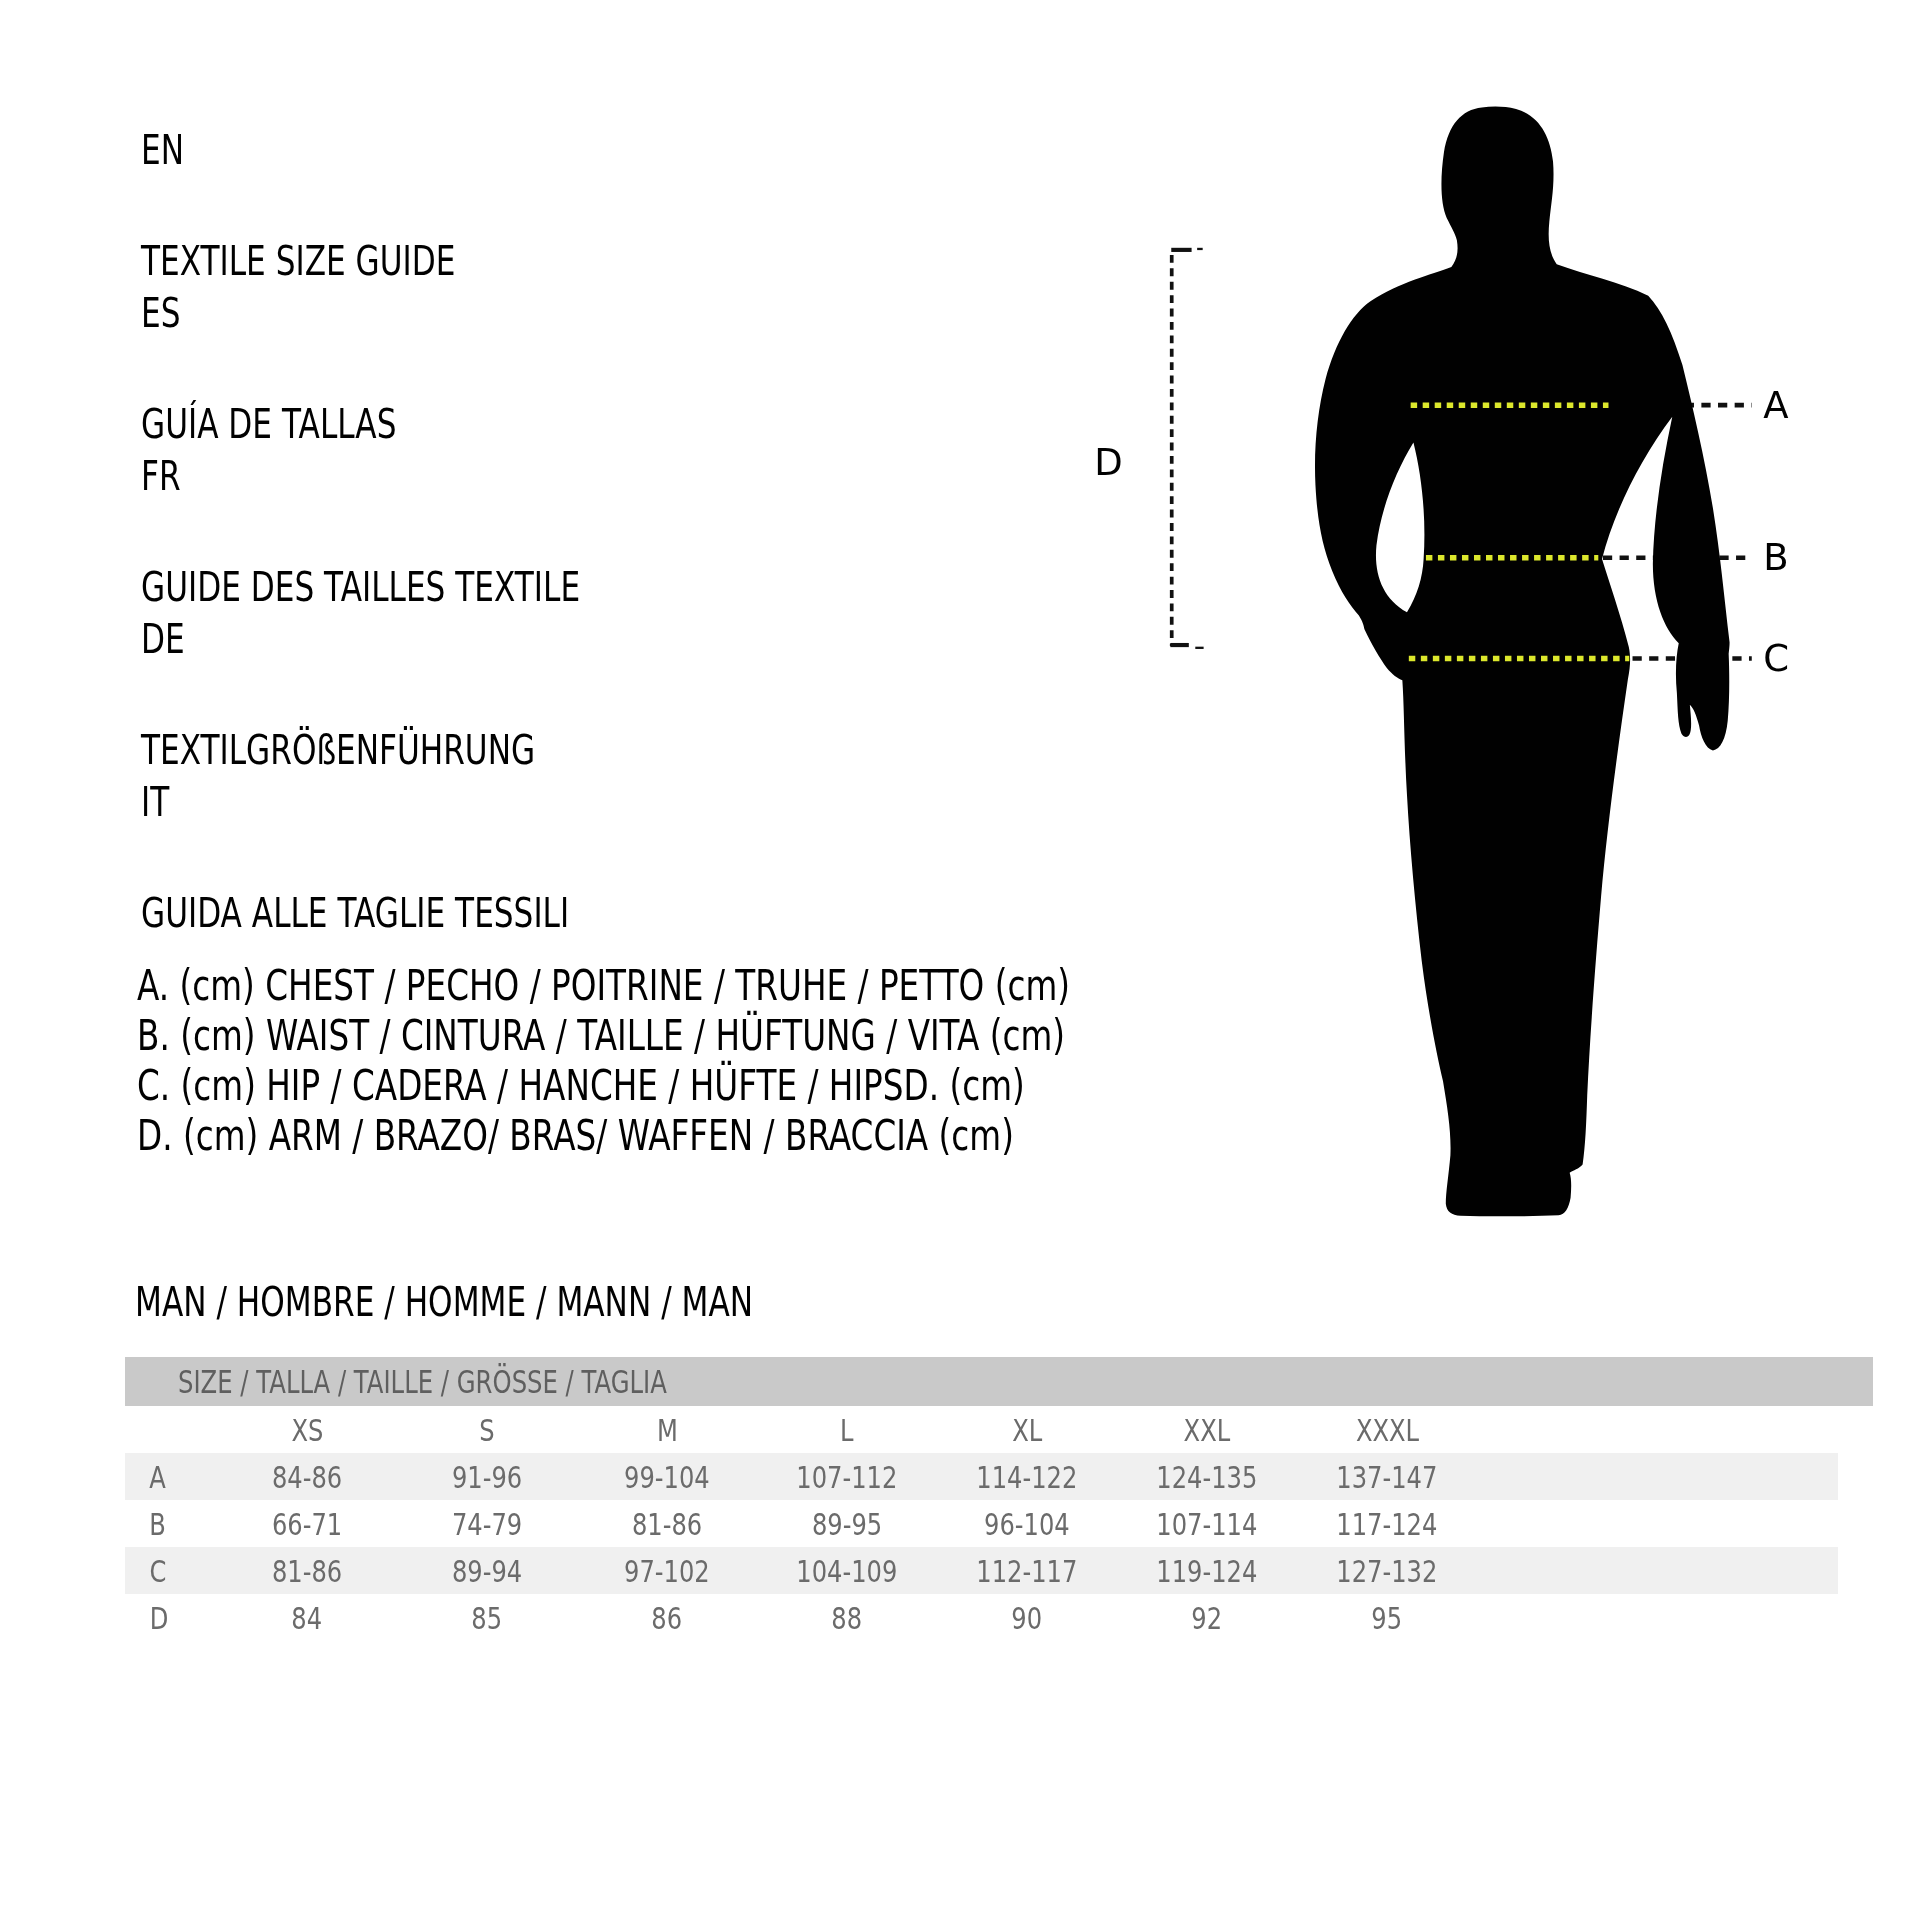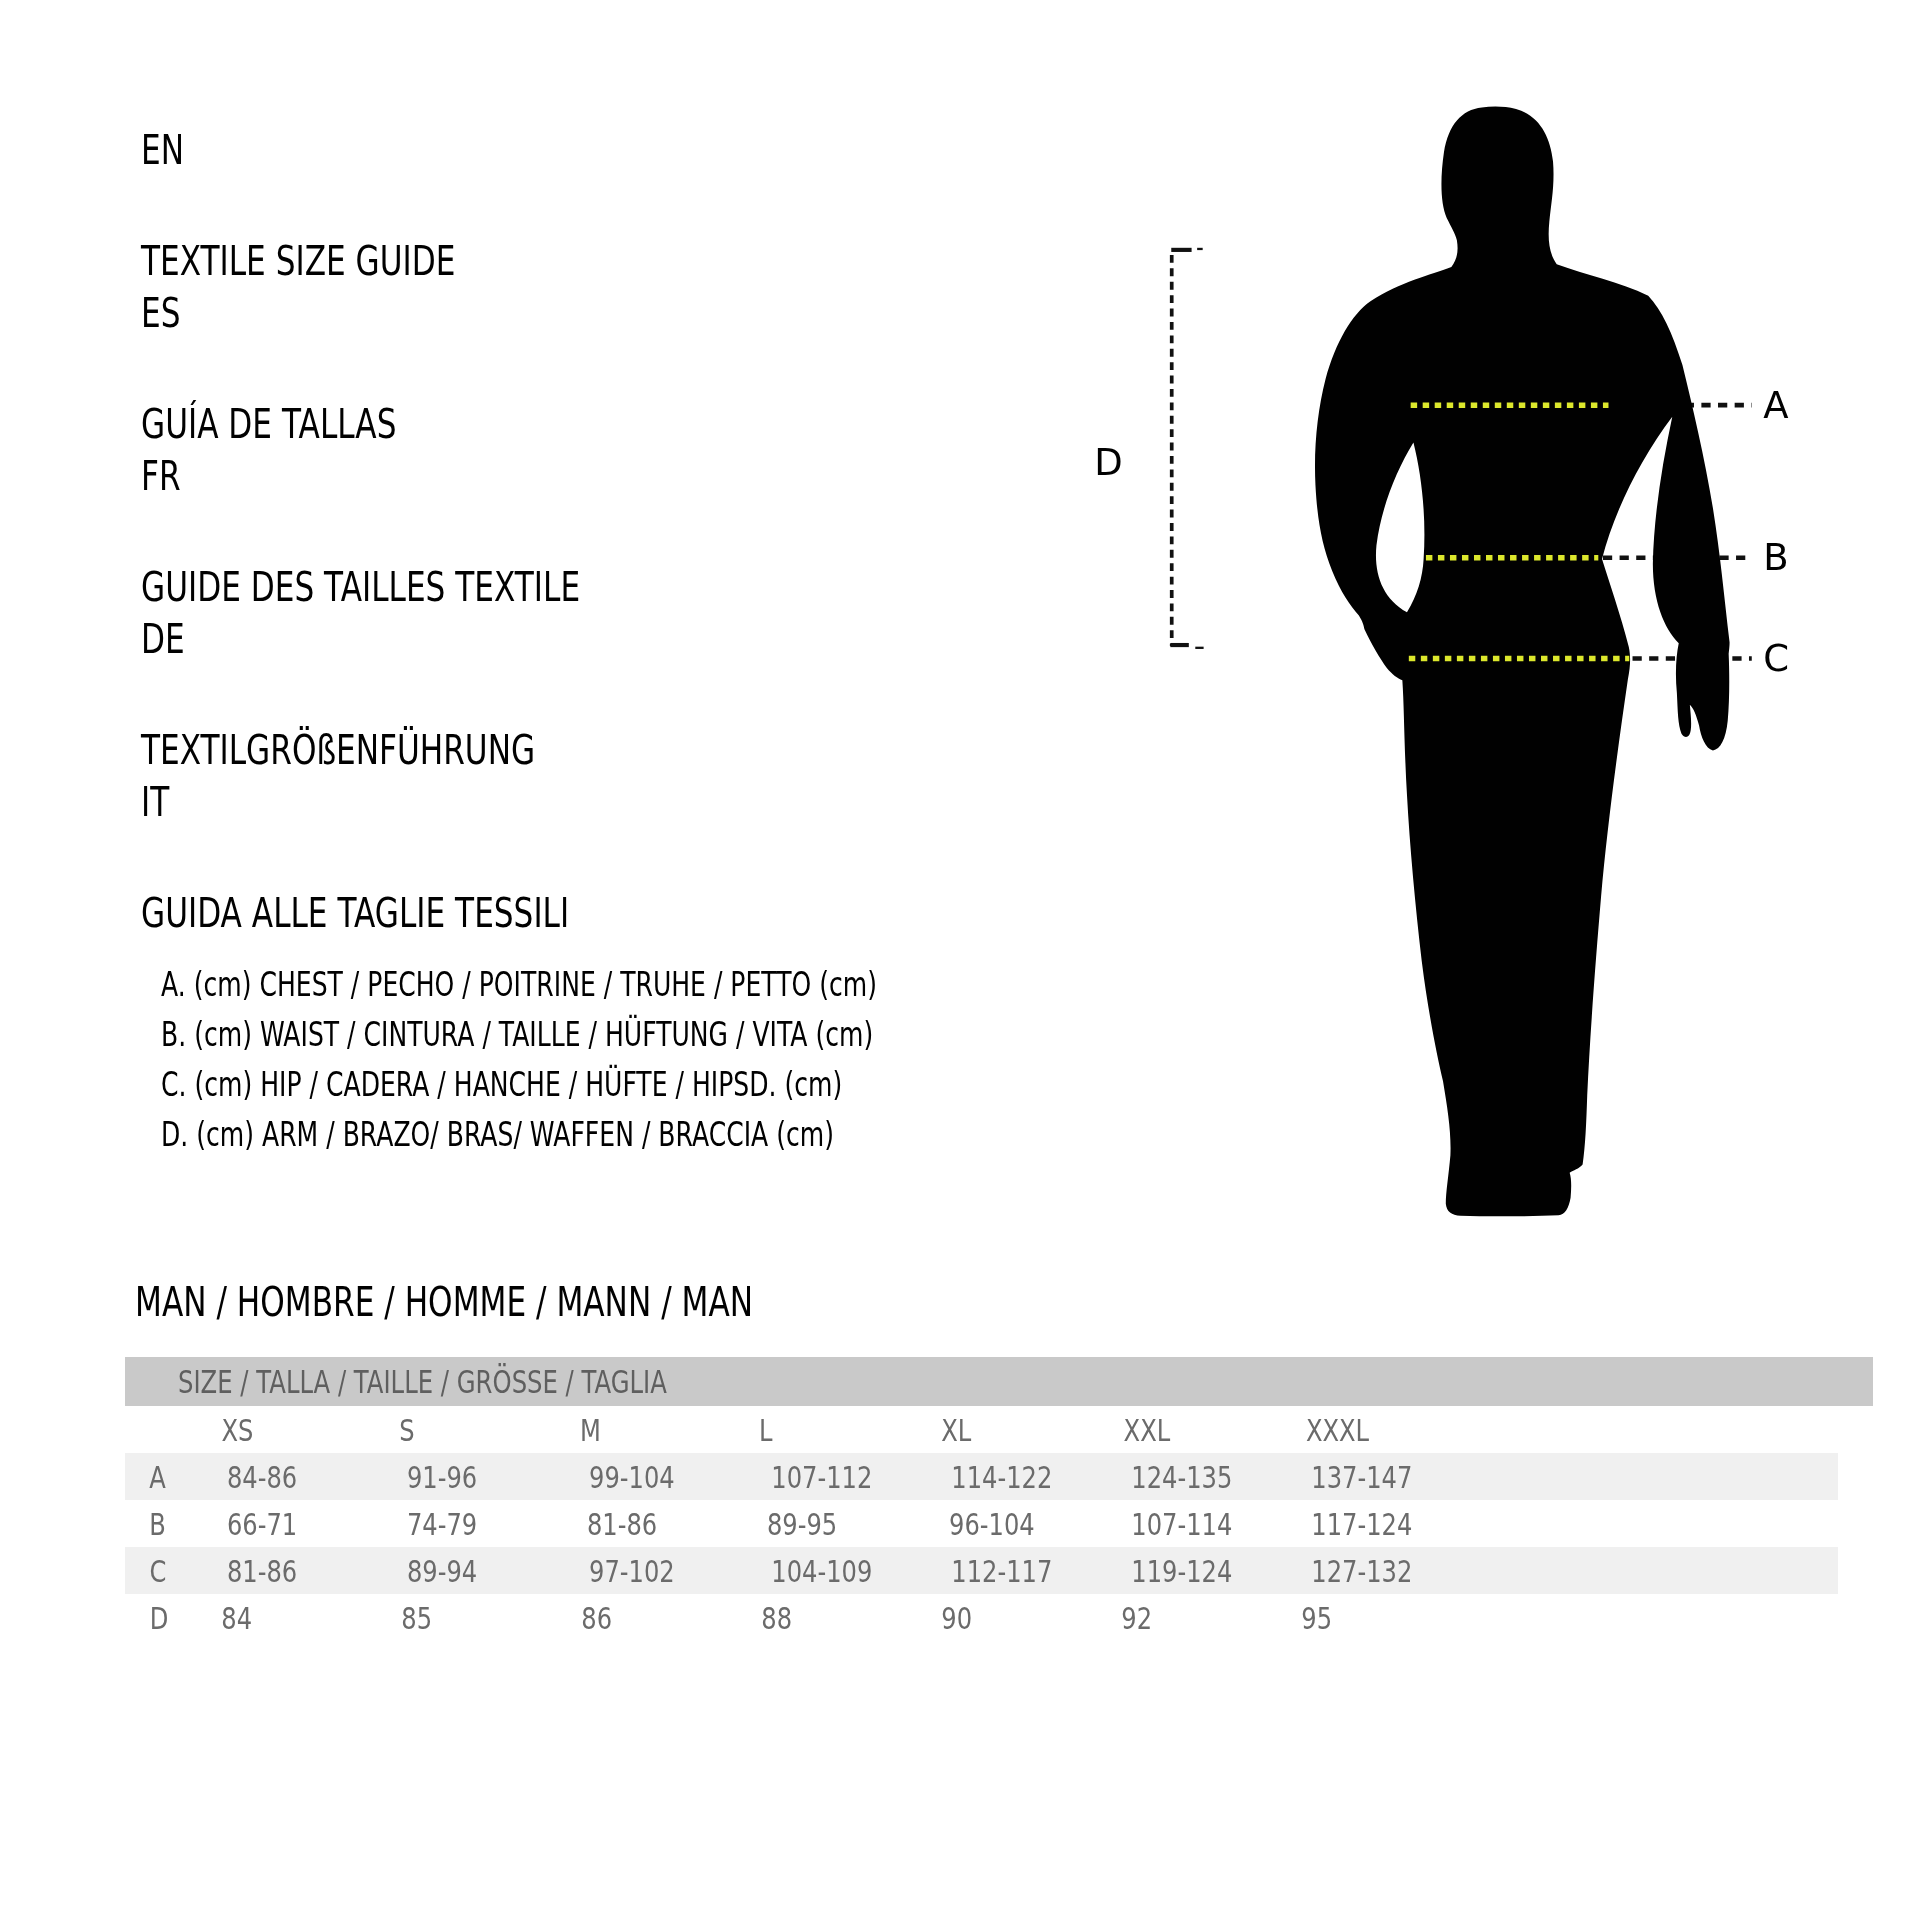--- a/index.html
+++ b/index.html
@@ -7,34 +7,34 @@
           font-family:"DejaVu Sans","Liberation Sans",sans-serif;color:#010101;}
   .cx{display:inline-block;transform:scaleX(0.76);transform-origin:0 50%;white-space:nowrap;}
   .cxc{display:inline-block;transform:scaleX(0.78);transform-origin:50% 50%;white-space:nowrap;}
 
   
   #lang-block{position:absolute;left:141px;top:124px;font-size:41px;line-height:52px;}
   .lang-row{display:flex;flex-direction:column;}
   .lang-code{width:111px;flex:0 0 111px;}
 
   
-  #measure-block{position:absolute;left:137px;top:960px;font-size:33px;line-height:50px;margin-left:24px;}
+  #measure-block{position:absolute;left:137px;top:960px;font-size:43px;line-height:50px;}
 
   
   #figure-svg{position:absolute;left:1040px;top:69px;width:886px;height:1202px;}
 
   
   #group-title{position:absolute;left:135px;top:1282px;font-size:41px;line-height:40px;text-decoration:underline;}
   #table-header-bar{position:absolute;left:125px;top:1357px;width:1713px;height:49px;
                     background:#c9c9c9;display:flex;align-items:center;padding-left:35px;}
   #table-header-bar .bar-text{margin-left:17.6px;font-size:32px;color:#5f5f5f;}
   #size-table{position:absolute;left:125px;top:1406px;width:1713px;font-size:31px;color:#6b6b6b;}
   .t-row{display:grid;grid-template-columns:92px repeat(7,180px) 1fr;height:47px;align-items:center;}
   .t-row.alt{background:#f0f0f0;}
-  .t-cell{}
+  .t-cell{text-align:center;}
   .t-label{text-align:left;padding-left:22px;}
 </style>
 </head>
 <body>
 
 <div id="canvas">
 
   <div id="lang-block">
     <div class="lang-row">
       <div class="lang-code"><span class="cx">EN</span></div>

